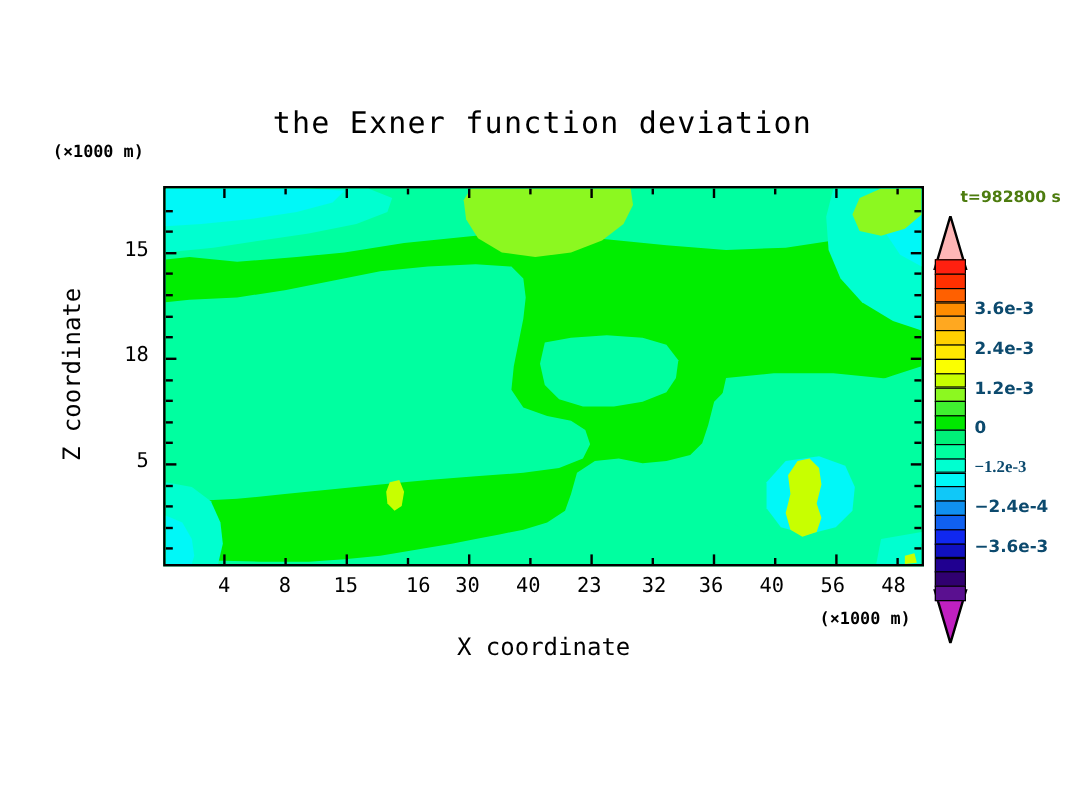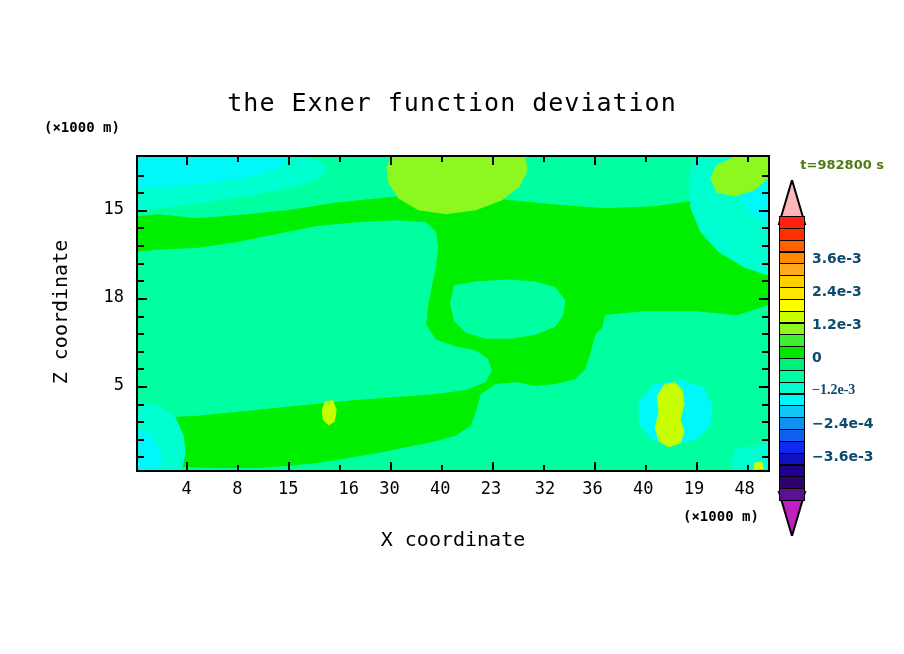--- a/index.html
+++ b/index.html
@@ -236,21 +236,21 @@
 <div class="xlabel" style="left: 186.72px;">4</div>
 <div class="xlabel" style="left: 237.44px;">8</div>
 <div class="xlabel" style="left: 288.16px;">15</div>
 <div class="xlabel" style="left: 338.88px; text-align: right;">16</div>
 <div class="xlabel" style="left: 389.6px;">30</div>
 <div class="xlabel" style="left: 440.32px;">40</div>
 <div class="xlabel" style="left: 491.04px;">23</div>
 <div class="xlabel" style="left: 545px;">32</div>
 <div class="xlabel" style="left: 592.48px;">36</div>
 <div class="xlabel" style="left: 643.2px;">40</div>
-<div class="xlabel" style="left: 693.92px;">19</div>
+<div class="xlabel" style="left: 693.92px;">56</div>
 <div class="xlabel" style="left: 744.64px;">48</div>
 <div class="ylabel" style="top: 207.844px;">15</div>
 <div class="ylabel" style="top: 295.906px;">18</div>
 <div class="ylabel" style="top: 383.969px;">5</div>
 <div class="clabel" style="top: 259px;">3.6e-3</div>
 <div class="clabel" style="top: 292px;">2.4e-3</div>
 <div class="clabel" style="top: 325px;">1.2e-3</div>
 <div class="clabel" style="top: 358px;">0</div>
 <div class="clabel" style="top: 391px; font-family: Liberation Serif, serif;">−1.2e-3</div>
 <div class="clabel" style="top: 424px;">−2.4e-4</div>

